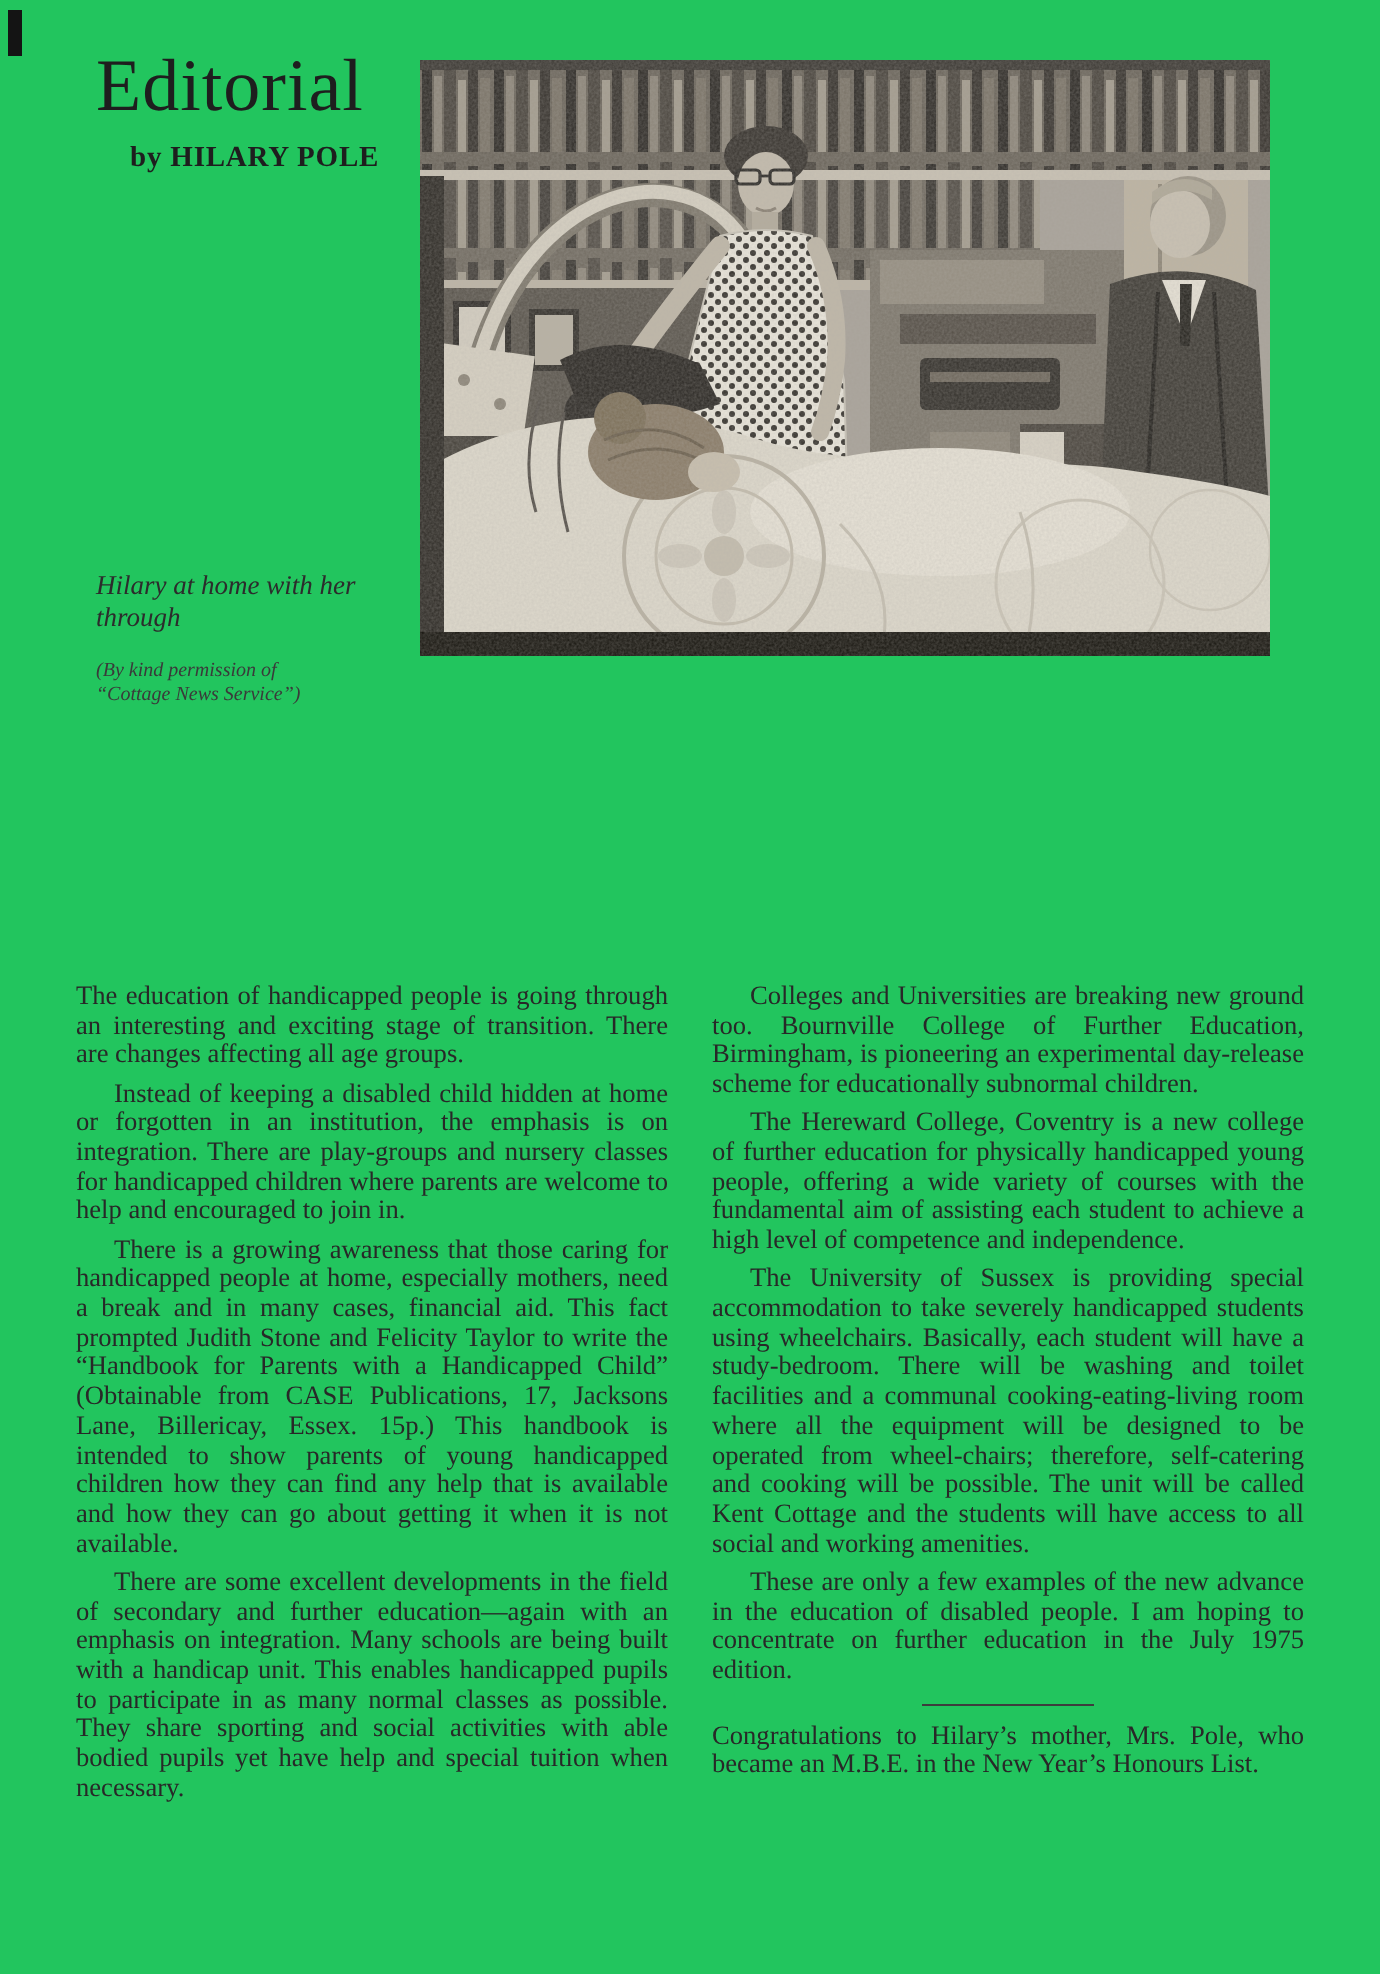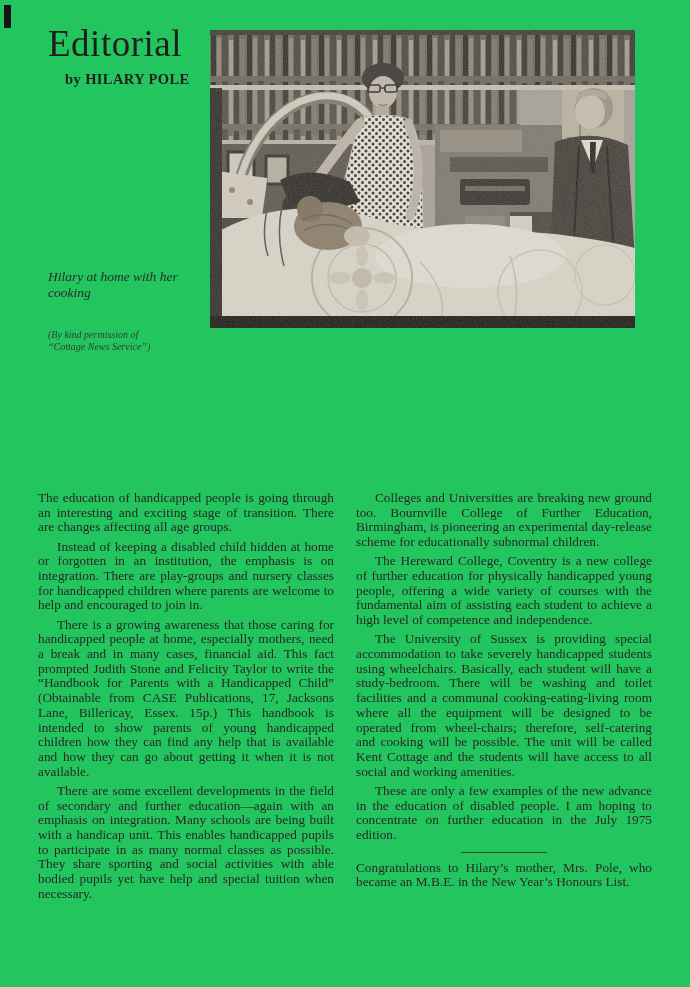--- a/index.html
+++ b/index.html
@@ -12,24 +12,24 @@
   .title {
     position:absolute; left:48px; top:22px; margin:0;
     font-size:37px; font-weight:normal; letter-spacing:0.5px; color:#1e1e1e;
   }
   .byline {
     position:absolute; left:65px; top:71px;
     font-size:14.5px; font-weight:bold; letter-spacing:0.4px; color:#1e1e1e;
   }
   .photo { position:absolute; left:210px; top:30px; width:425px; height:298px; display:block; }
   .caption {
-    position:absolute; left:48px; top:269px; width:180px;
+    position:absolute; left:48px; top:285px; width:180px;
     font-style:italic; font-size:13.5px; line-height:16px; color:#2c2c2c;
   }
-  .credit { margin-top:28px; font-size:10px; line-height:11.5px; color:#3a3a3a; }
+  .credit { margin-top:13px; font-size:10px; line-height:11.5px; color:#3a3a3a; }
   .columns {
     position:absolute; left:38px; top:491px; width:614px;
     display:flex; gap:22px;
   }
   .col { width:300px; }
   .col p {
     margin:0 0 4.5px 0; font-size:13.3px; line-height:14.7px;
     text-align:justify; color:#282828;
   }
   .col p.indent { text-indent:19px; }
@@ -165,21 +165,21 @@
       <ellipse cx="147" cy="206" rx="13" ry="10" fill="#c8bfae"></ellipse>
     </g>
 
     <rect x="0" y="58" width="12" height="230" fill="#2e2b26"></rect>
     <rect x="0" y="286" width="425" height="12" fill="#17150f"></rect>
     <rect width="425" height="298" filter="url(#grain)"></rect>
   </svg>
 
   <div class="caption">
     <div>Hilary at home with her</div>
-    <div>cooking</div>
+    <div>through</div>
     <div class="credit">
       <div>(By kind permission of</div>
       <div>“Cottage News Service”)</div>
     </div>
   </div>
 
   <div class="columns">
     <div class="col">
       <p>The education of handicapped people is going through an interesting and exciting stage of transition. There are changes affecting all age groups.</p>
       <p class="indent">Instead of keeping a disabled child hidden at home or forgotten in an institution, the emphasis is on integration. There are play-groups and nursery classes for handicapped children where parents are welcome to help and encouraged to join in.</p>

